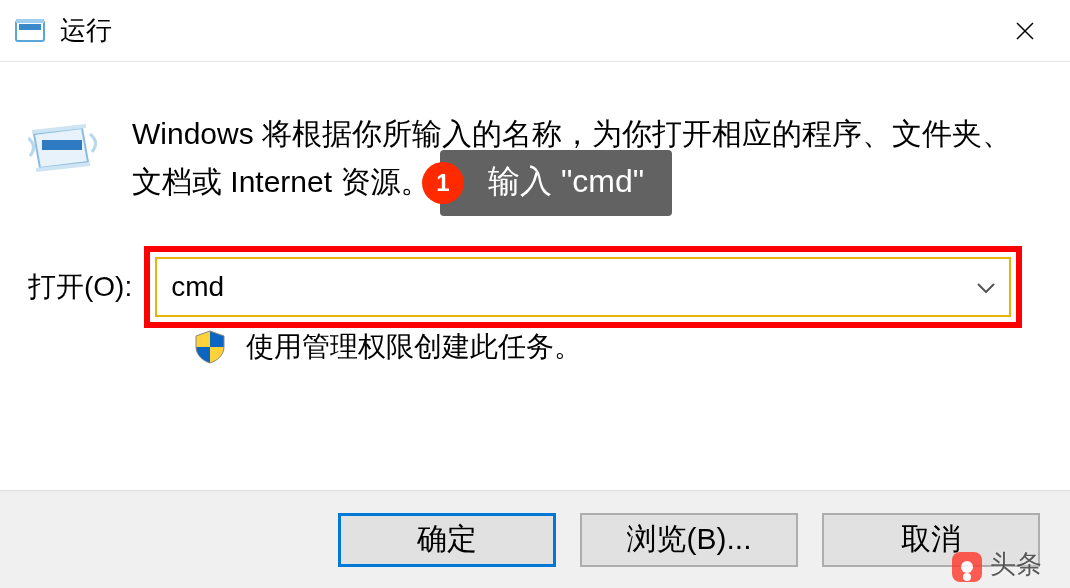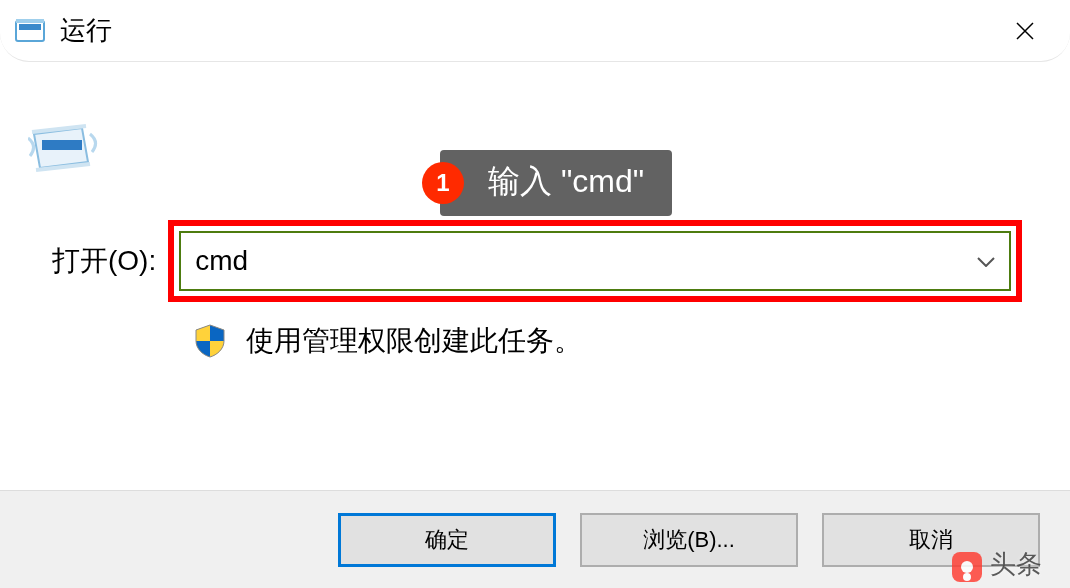--- a/index.html
+++ b/index.html
@@ -11,21 +11,20 @@
       position: relative;
       overflow: hidden;
     }
     .titlebar {
       height: 62px;
       display: flex;
       align-items: center;
       border-bottom: 1px solid #e6e6e6;
       padding-left: 14px;
       position: relative;
-      border-radius: 29px;
     }
     .titlebar-icon {
       width: 32px;
       height: 32px;
       margin-right: 14px;
     }
     .titlebar-title {
       font-size: 26px;
       color: #000;
     }
@@ -55,55 +54,53 @@
     }
     .desc-text {
       font-size: 30px;
       line-height: 1.6;
       color: #000;
     }
     .input-row {
       display: flex;
       align-items: center;
       gap: 8px;
-      margin-left: 24px;
     }
     .open-label {
       font-size: 28px;
       color: #000;
       white-space: nowrap;
       padding-right: 4px;
     }
     .highlight-box {
       border: 6px solid #ff0000;
       padding: 5px;
       flex: 1;
     }
     .combo-box {
       width: 100%;
       height: 60px;
-      border: 2px solid #4d7c0f;
+      border: 2px solid #eab308;
       display: flex;
       align-items: center;
       padding: 0 14px;
       position: relative;
     }
     .combo-text {
       font-size: 28px;
       color: #000;
       flex: 1;
     }
     .combo-arrow {
       font-size: 18px;
       color: #555;
     }
     .admin-row {
       display: flex;
       align-items: center;
-      margin-top: 20px;
       margin-left: 164px;
       gap: 18px;
     }
     .shield-icon {
       width: 36px;
       height: 36px;
     }
     .admin-text {
       font-size: 28px;
       color: #000;
@@ -118,21 +115,21 @@
       align-items: center;
       justify-content: flex-end;
       padding-right: 30px;
       gap: 24px;
     }
     .win-btn {
       width: 218px;
       height: 54px;
       background: #e1e1e1;
       border: 2px solid #adadad;
-      font-size: 22px;
+      font-size: 30px;
       color: #000;
       cursor: pointer;
       font-family: inherit;
     }
     .win-btn.primary {
       border: 3px solid #0078d7;
       background: #e1e1e1;
     }
     .callout {
       position: absolute;
@@ -213,20 +210,21 @@
   <div class="desc-row">
     <span class="run-icon">
       <svg width="72" height="56" viewBox="0 0 72 56">
         <path d="M6 14 L54 8 L60 42 L12 48 Z" fill="#e8f2fa" stroke="#8abde0" stroke-width="2"></path>
         <rect x="14" y="20" width="40" height="10" fill="#2e7bc4"></rect>
         <path d="M4 12 L58 6 M8 50 L62 44" stroke="#cfe4f2" stroke-width="4"></path>
         <path d="M0 18 Q10 26 2 36" stroke="#b8d8ee" stroke-width="3" fill="none"></path>
         <path d="M62 14 Q72 22 64 32" stroke="#b8d8ee" stroke-width="3" fill="none"></path>
       </svg>
     </span>
+    <div class="desc-text">Windows 将根据你所输入的名称，为你打开相应的程序、文件夹、文档或 Internet 资源。</div>
   </div>
 
   <div class="input-row">
     <span class="open-label">打开(O):</span>
     <div class="highlight-box">
       <div class="combo-box">
         <span class="combo-text">cmd</span>
         <span class="combo-arrow">
           <svg width="18" height="10" viewBox="0 0 18 10">
               <path d="M1 1 L9 9 L17 1" stroke="#555" stroke-width="2" fill="none"></path>

